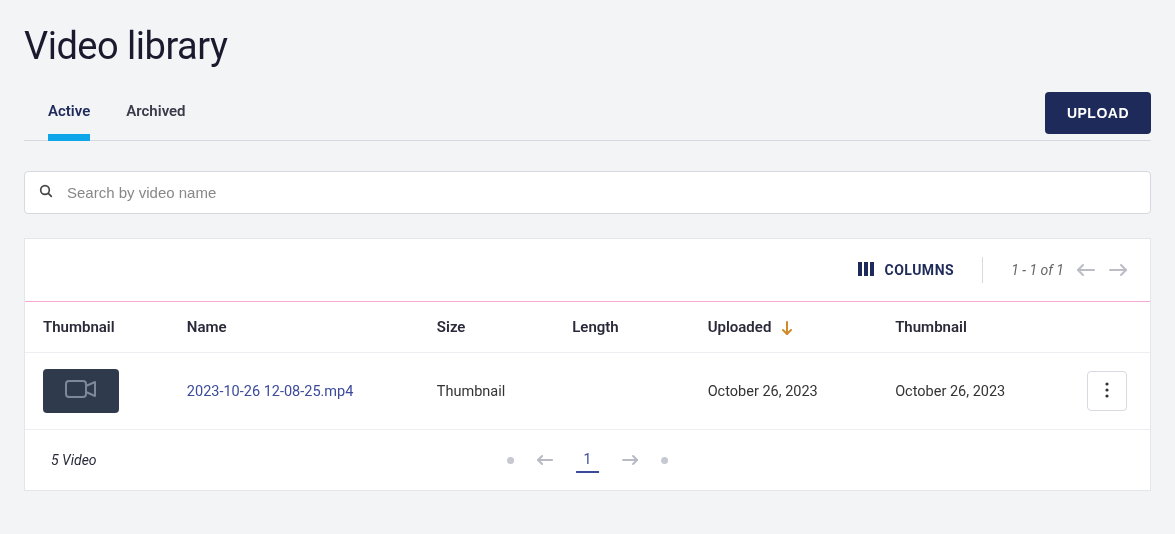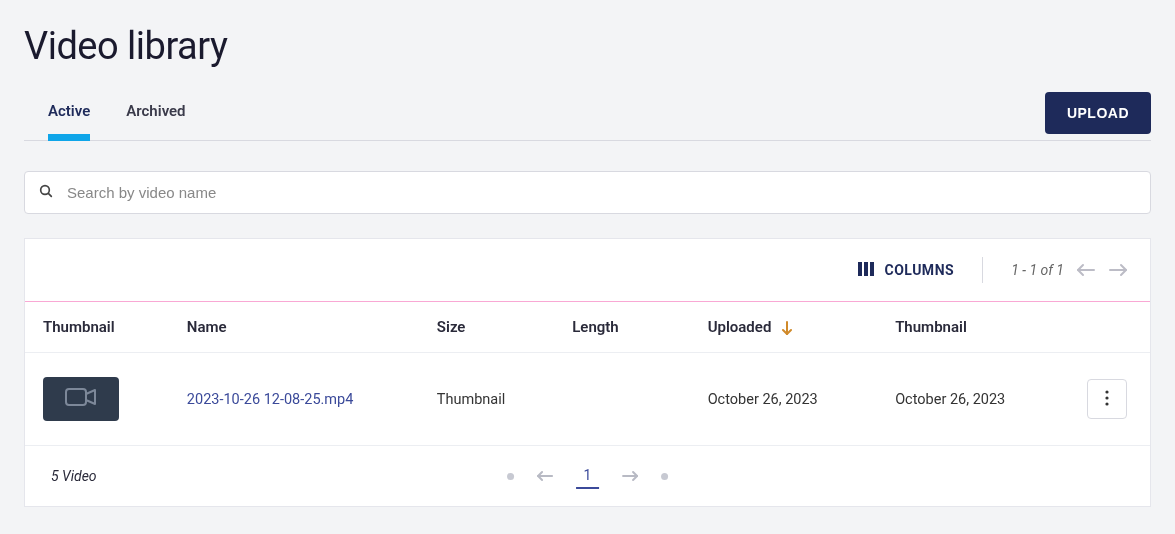--- a/index.html
+++ b/index.html
@@ -138,21 +138,21 @@
       text-align: left;
       font-size: 15px;
       font-weight: 600;
       color: #2a2a3a;
       padding: 16px 16px;
       border-top: 1px solid #f9a8d4;
       border-bottom: 1px solid #eceef2;
       white-space: nowrap;
     }
     tbody td {
-      padding: 24px 16px;
+      padding: 16px 16px;
       font-size: 14.5px;
       color: #333;
       border-bottom: 1px solid #eceef2;
       vertical-align: middle;
     }
     thead th.col-thumb, tbody td.col-thumb {
       padding-left: 18px;
       width: 140px;
     }
     .col-name { width: 240px; }

